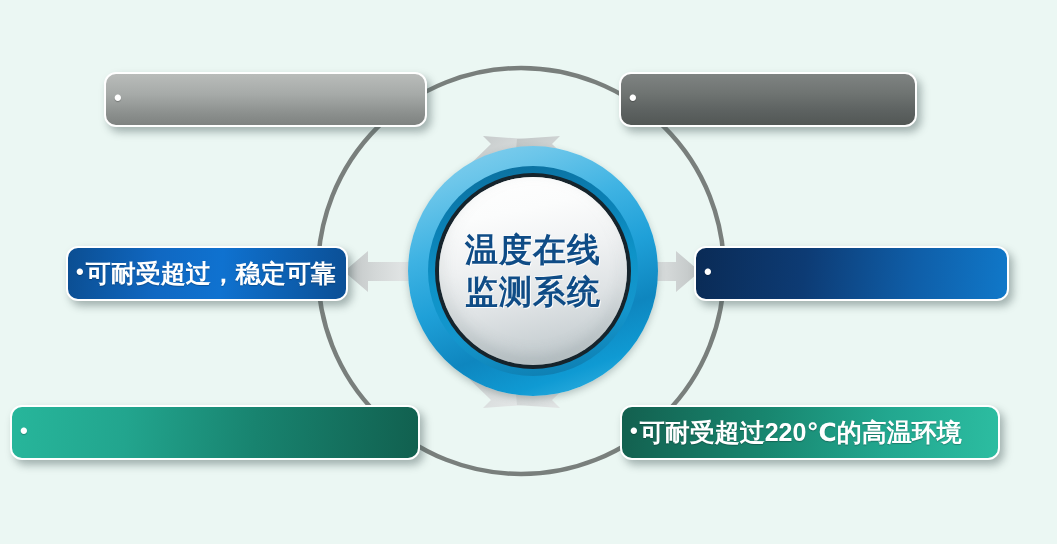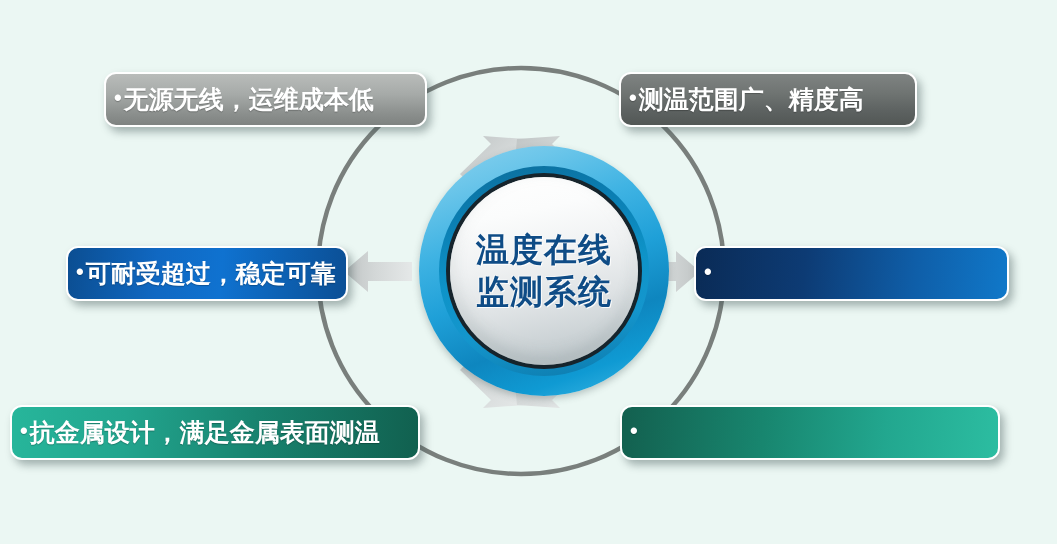--- a/index.html
+++ b/index.html
@@ -26,21 +26,21 @@
     position: absolute;
     left: 0; top: 0;
     width: 1057px;
     height: 544px;
     pointer-events: none;
   }
 
   
   .hub {
     position: absolute;
-    left: 419px;
+    left: 408px;
     top: 146px;
     width: 250px;
     height: 250px;
     border-radius: 50%;
     z-index: 6;
   }
   .hub-ring-outer {
     position: absolute;
     inset: 0;
     border-radius: 50%;
@@ -211,39 +211,37 @@
     <div class="hub-ring-inner"></div>
     <div class="hub-ring-dark"></div>
     <div class="hub-face">
       <div class="hub-label">温度在线
 监测系统</div>
     </div>
   </div>
 
   <div class="box box-tl">
     <span class="bullet">•</span>
-    <span>无源无线，运维成本低</span>
   </div>
 
   <div class="box box-tr">
     <span class="bullet">•</span>
-    <span>测温范围广、精度高</span>
   </div>
 
   <div class="box box-ml">
     <span class="bullet">•</span>
     <span>可耐受超过，稳定可靠</span>
   </div>
 
   <div class="box box-mr">
     <span class="bullet">•</span>
   </div>
 
   <div class="box box-bl">
     <span class="bullet">•</span>
-    <span>抗金属设计，满足金属表面测温</span>
   </div>
 
   <div class="box box-br">
     <span class="bullet">•</span>
+    <span>可耐受超过220℃的高温环境</span>
   </div>
 
 </div>
 
 </body></html>

